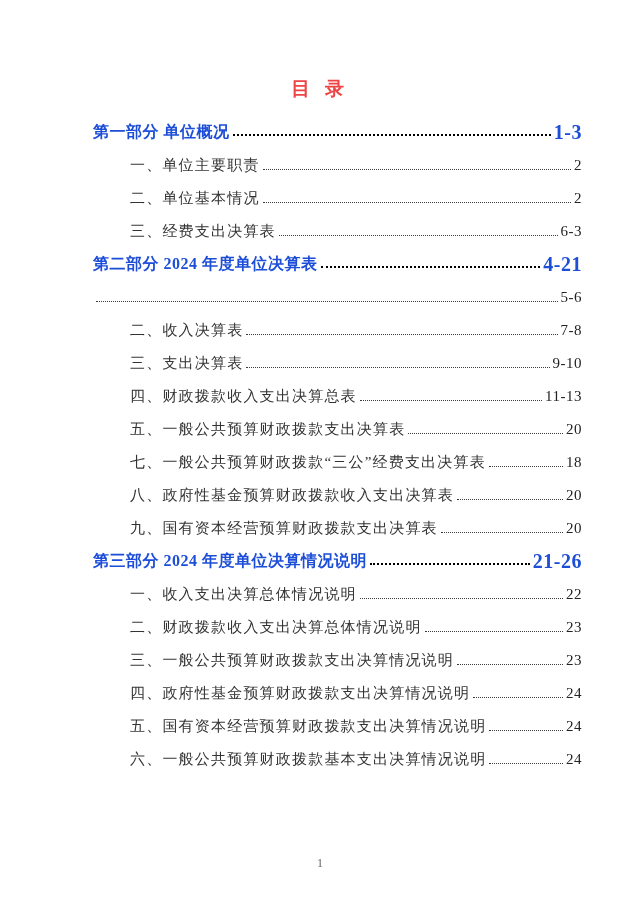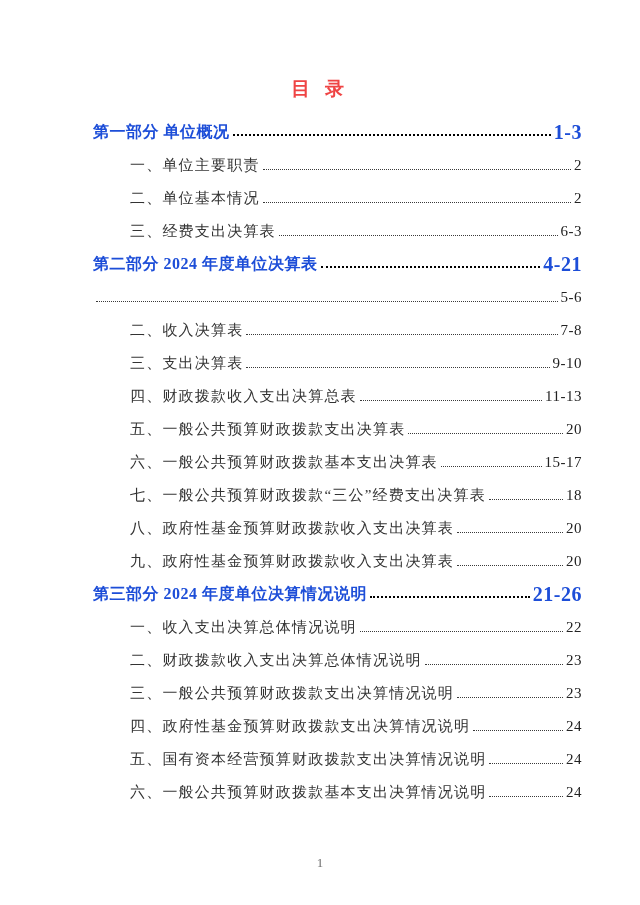--- a/index.html
+++ b/index.html
@@ -141,36 +141,31 @@
         <span class="label">四、财政拨款收入支出决算总表</span>
         <span class="leader"></span>
         <span class="pagenum">11-13</span>
       </div>
       <div class="toc-row item">
         <span class="label">五、一般公共预算财政拨款支出决算表</span>
         <span class="leader"></span>
         <span class="pagenum">20</span>
       </div>
       <div class="toc-row item">
-        <span class="label">六、一般公共预算财政拨款基本支出决算表</span>
-        <span class="leader"></span>
-        <span class="pagenum">15-17</span>
-      </div>
-      <div class="toc-row item">
         <span class="label">七、一般公共预算财政拨款“三公”经费支出决算表</span>
         <span class="leader"></span>
         <span class="pagenum">18</span>
       </div>
       <div class="toc-row item">
         <span class="label">八、政府性基金预算财政拨款收入支出决算表</span>
         <span class="leader"></span>
         <span class="pagenum">20</span>
       </div>
       <div class="toc-row item">
-        <span class="label">九、政府性基金预算财政拨款收入支出决算表</span>
+        <span class="label">九、国有资本经营预算财政拨款支出决算表</span>
         <span class="leader"></span>
         <span class="pagenum">20</span>
       </div>
       <div class="toc-row section">
         <span class="label">第三部分 2024 年度单位决算情况说明</span>
         <span class="leader"></span>
         <span class="pagenum">21-26</span>
       </div>
       <div class="toc-row item">
         <span class="label">一、收入支出决算总体情况说明</span>

